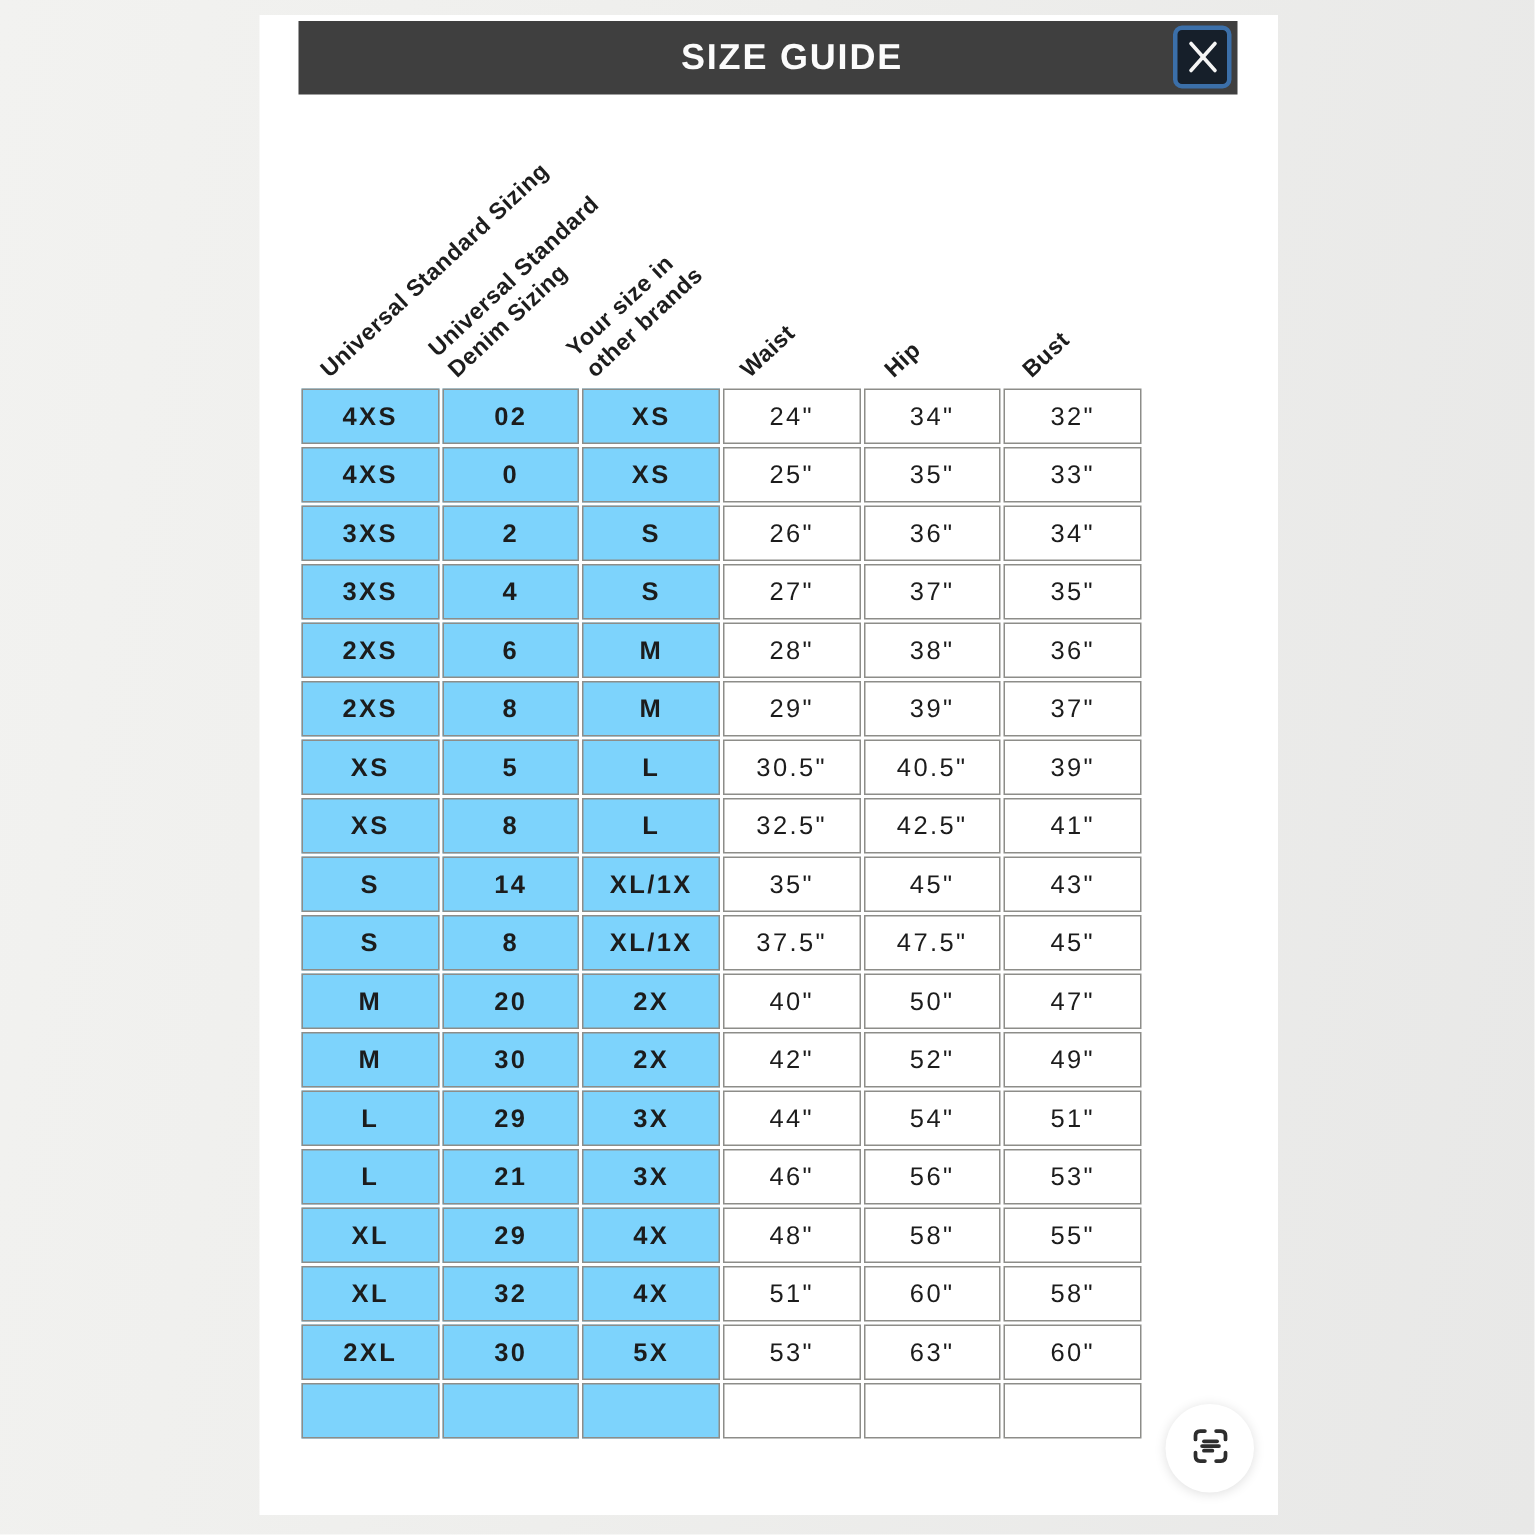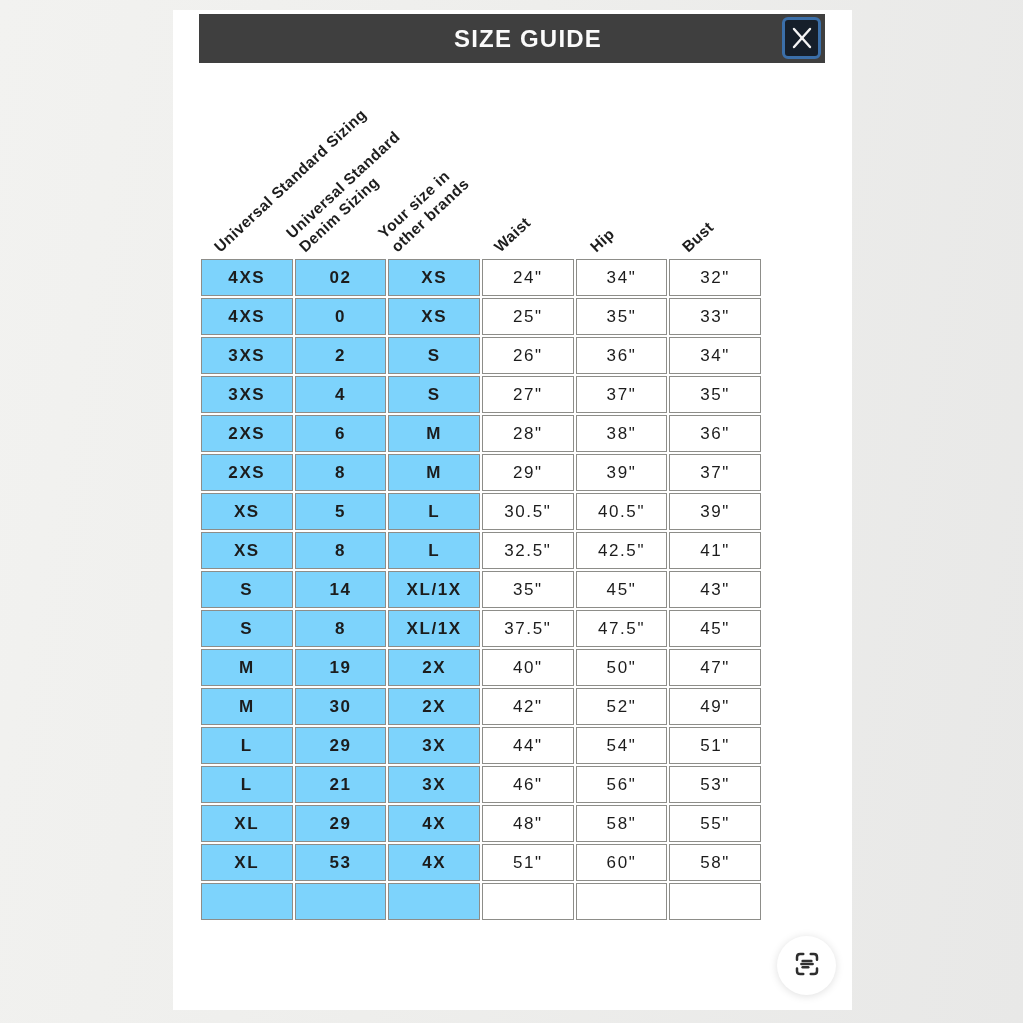--- a/index.html
+++ b/index.html
@@ -201,21 +201,21 @@
           <tr>
             <td class="cream">S</td>
             <td class="cream">8</td>
             <td class="cream">XL/1X</td>
             <td class="white">37.5"</td>
             <td class="white">47.5"</td>
             <td class="white">45"</td>
           </tr>
           <tr>
             <td class="cream">M</td>
-            <td class="cream">19</td>
+            <td class="cream">20</td>
             <td class="cream">2X</td>
             <td class="white">40"</td>
             <td class="white">50"</td>
             <td class="white">47"</td>
           </tr>
           <tr>
             <td class="cream">M</td>
             <td class="cream">30</td>
             <td class="cream">2X</td>
             <td class="white">42"</td>
@@ -241,25 +241,33 @@
           <tr>
             <td class="cream">XL</td>
             <td class="cream">29</td>
             <td class="cream">4X</td>
             <td class="white">48"</td>
             <td class="white">58"</td>
             <td class="white">55"</td>
           </tr>
           <tr>
             <td class="cream">XL</td>
-            <td class="cream">53</td>
+            <td class="cream">32</td>
             <td class="cream">4X</td>
             <td class="white">51"</td>
             <td class="white">60"</td>
             <td class="white">58"</td>
+          </tr>
+          <tr>
+            <td class="cream">2XL</td>
+            <td class="cream">30</td>
+            <td class="cream">5X</td>
+            <td class="white">53"</td>
+            <td class="white">63"</td>
+            <td class="white">60"</td>
           </tr>
           <tr>
             <td class="cream"></td>
             <td class="cream"></td>
             <td class="cream"></td>
             <td class="white"></td>
             <td class="white"></td>
             <td class="white"></td>
           </tr>
         </tbody>

